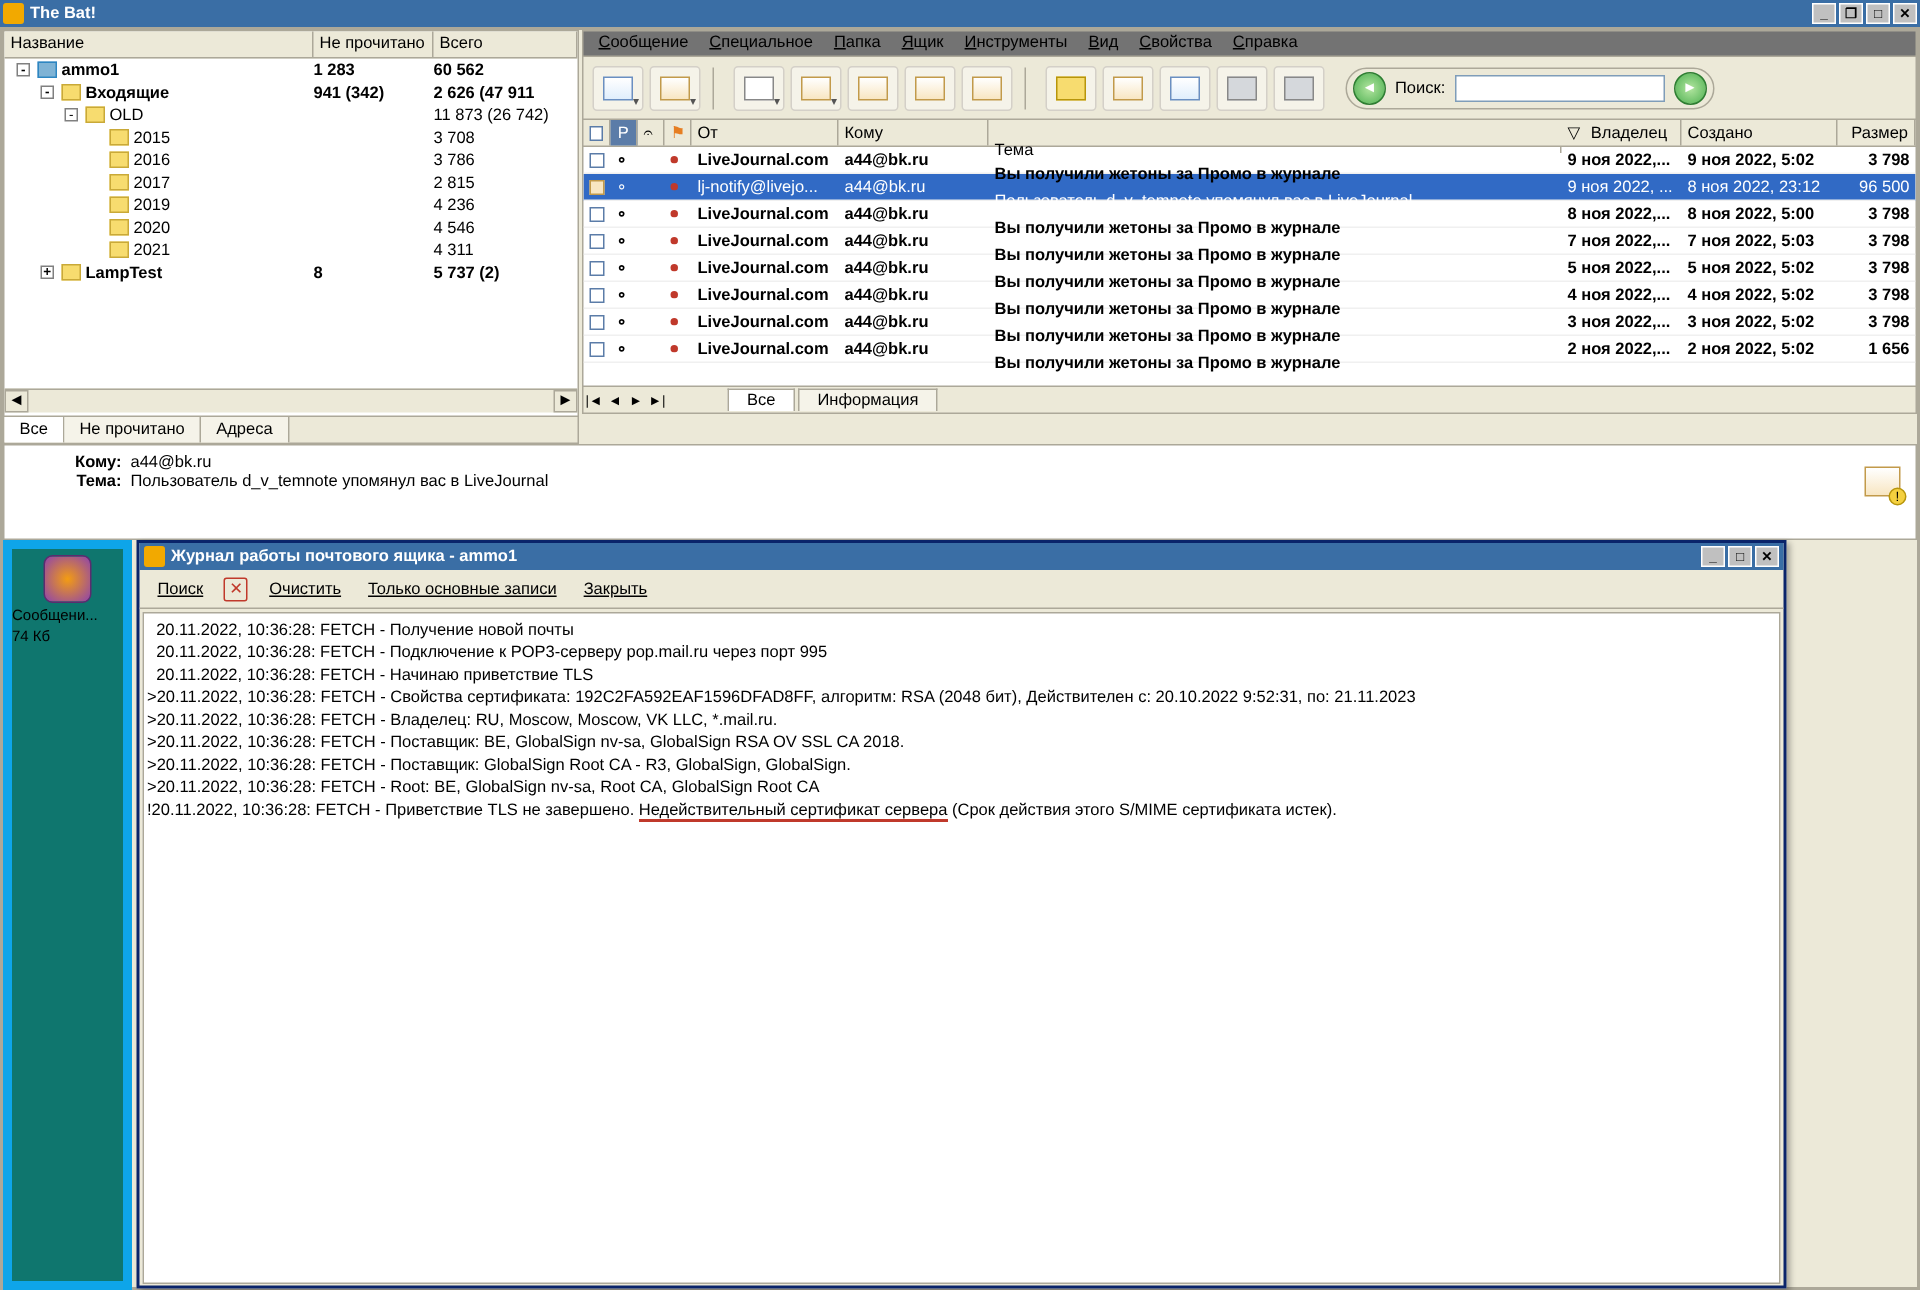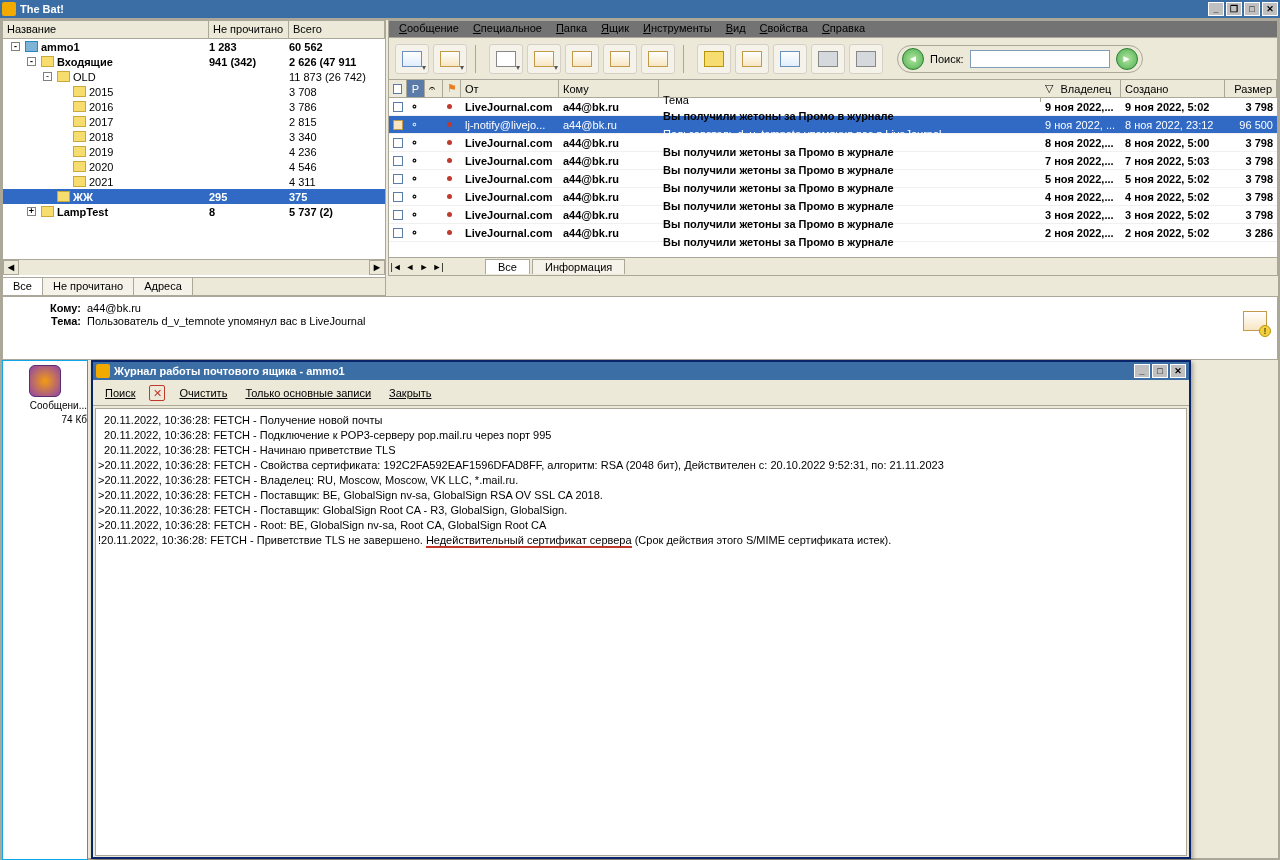--- a/index.html
+++ b/index.html
@@ -71,21 +71,21 @@
 .listnav .tab.active{ background:#fff; }
 
 
 .preview { position:absolute; left:0; top:276px; right:0; height:64px; background:#fff; border:1px solid #aca899; padding:4px 8px;}
 .preview .prow{ display:flex; margin:1px 0;}
 .preview .plabel{ width:76px; text-align:right; font-weight:bold; padding-right:6px;}
 .preview .picon{ position:absolute; right:10px; top:14px; width:24px; height:20px; background:linear-gradient(#fff,#f8e6c2); border:1px solid #c29a4a;}
 .preview .pwarn{ position:absolute; right:6px; top:28px; width:12px; height:12px; background:#f4d03f; border-radius:50%; border:1px solid #b7950b; font-size:9px; text-align:center; line-height:10px;}
 
 
-.attach { position:absolute; left:0; top:340px; width:86px; height:500px; background:#ffffff; border:1px solid #0ea5e9; text-align:right; padding-top:4px;}
+.attach { position:absolute; left:0; top:340px; width:86px; height:500px; background:#0f766e; border:6px solid #0ea5e9; text-align:left; padding-top:4px;}
 .attach .aicon{ width:32px; height:32px; margin:0 auto; background:radial-gradient(#f39c12,#8e44ad); border-radius:6px; border:1px solid #5b2c6f;}
 .attach .alab{ margin-top:3px; font-size:10px; word-wrap:break-word;}
 
 
 .logwin { position:absolute; left:89px; top:340px; width:1100px; height:499px; border:2px solid #0a246a; background:#ece9d8; box-shadow: 2px 2px 4px rgba(0,0,0,0.3);}
 .logwin .ltitle{ height:18px; background:linear-gradient(#3a6ea5,#3a6ea5); color:#fff; display:flex; align-items:center; padding:0 3px; font-weight:bold;}
 .logwin .ltitle .spacer{flex:1;}
 .logwin .ltitle .wbtn{ width:16px; height:14px; background:#c0c0c0; border:1px solid #fff; margin-left:2px; text-align:center; line-height:12px; font-size:9px; color:#000; cursor:pointer;}
 .logwin .ltool{ height:26px; border-bottom:1px solid #aca899; display:flex; align-items:center; gap:10px; padding:0 8px;}
 .logwin .ltool .lbtn{ cursor:pointer; padding:2px 4px;text-decoration:underline;}
@@ -167,29 +167,20 @@
             <span class="fld-icon"></span>
             <span>2017</span>
           </span>
           <span class="c2"></span>
           <span class="c3">2 815</span>
         </div>
         <div class="row">
           <span class="name" style="padding-left:52px">
             <span style="width:11px;display:inline-block"></span>
             <span class="fld-icon"></span>
-            <span>2018</span>
-          </span>
-          <span class="c2"></span>
-          <span class="c3">3 340</span>
-        </div>
-        <div class="row">
-          <span class="name" style="padding-left:52px">
-            <span style="width:11px;display:inline-block"></span>
-            <span class="fld-icon"></span>
             <span>2019</span>
           </span>
           <span class="c2"></span>
           <span class="c3">4 236</span>
         </div>
         <div class="row">
           <span class="name" style="padding-left:52px">
             <span style="width:11px;display:inline-block"></span>
             <span class="fld-icon"></span>
             <span>2020</span>
@@ -198,29 +189,20 @@
           <span class="c3">4 546</span>
         </div>
         <div class="row">
           <span class="name" style="padding-left:52px">
             <span style="width:11px;display:inline-block"></span>
             <span class="fld-icon"></span>
             <span>2021</span>
           </span>
           <span class="c2"></span>
           <span class="c3">4 311</span>
-        </div>
-        <div class="row bold sel">
-          <span class="name" style="padding-left:36px">
-            <span style="width:11px;display:inline-block"></span>
-            <span class="fld-icon"></span>
-            <span>ЖЖ</span>
-          </span>
-          <span class="c2">295</span>
-          <span class="c3">375</span>
         </div>
         <div class="row bold">
           <span class="name" style="padding-left:20px">
             <span class="exp">+</span>
             <span class="fld-icon"></span>
             <span>LampTest</span>
           </span>
           <span class="c2">8</span>
           <span class="c3">5 737 (2)</span>
         </div>
@@ -431,21 +413,21 @@
           <span class="mc lc-w2">∘</span>
           <span class="mc lc-w3"></span>
           <span class="mc lc-w4">
             <span class="dot"></span>
           </span>
           <span class="mc lc-from">LiveJournal.com</span>
           <span class="mc lc-to">a44@bk.ru</span>
           <span class="mc lc-subj">Вы получили жетоны за Промо в журнале</span>
           <span class="mc lc-recv">2 ноя 2022,...</span>
           <span class="mc lc-crt">2 ноя 2022, 5:02</span>
-          <span class="mc lc-size" style="justify-content:flex-end">3 286</span>
+          <span class="mc lc-size" style="justify-content:flex-end">1 656</span>
         </div>
       </div>
 
     <div class="listnav">
       <span class="nbtn">|◄</span>
       <span class="nbtn">◄</span>
       <span class="nbtn">►</span>
       <span class="nbtn">►|</span>
       <div class="tabs">
         <div class="tab active">Все</div>

